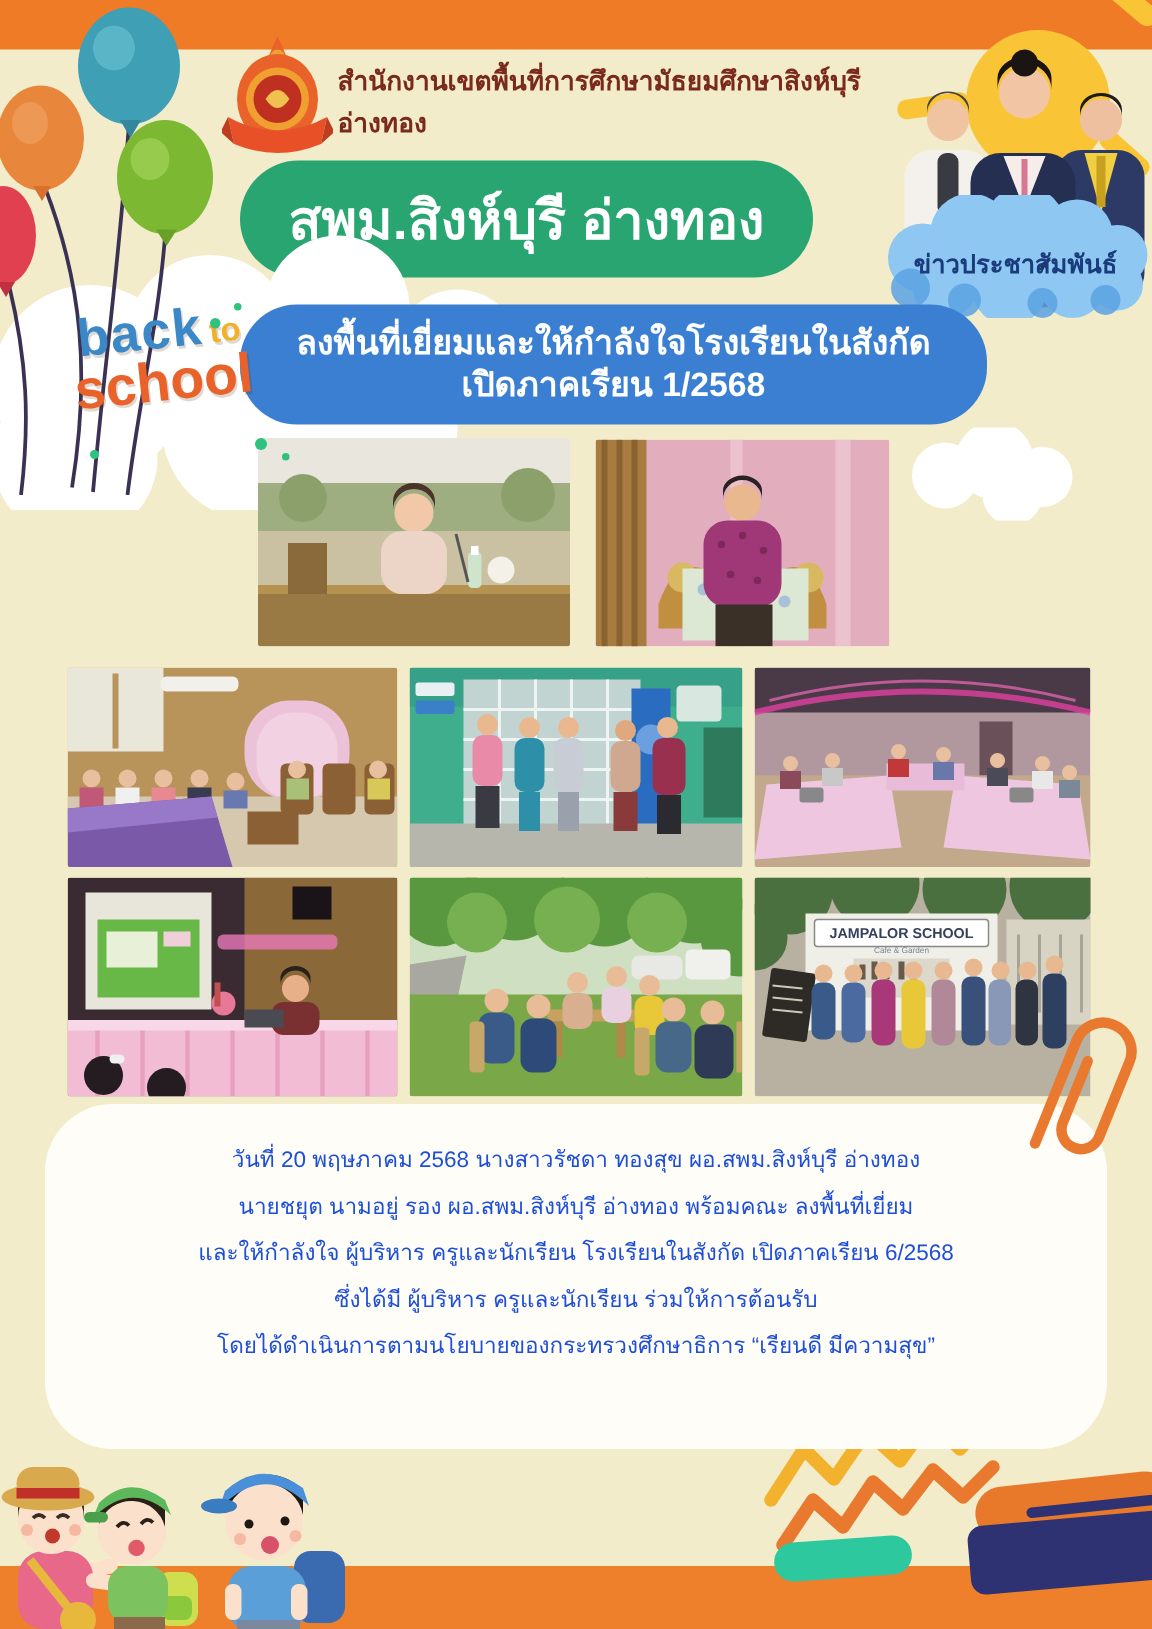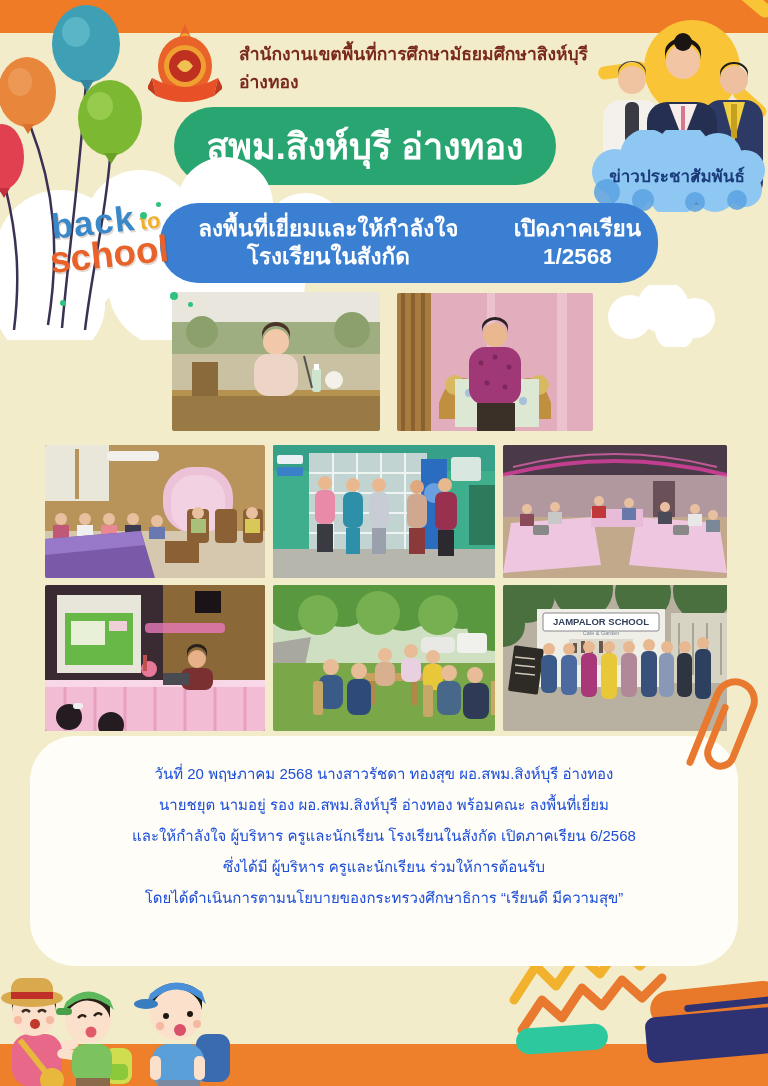--- a/index.html
+++ b/index.html
@@ -4,31 +4,31 @@
 <style>
   html,body{margin:0;padding:0;background:#888;}
   #page{position:relative;width:768px;height:1086px;margin:0 auto;background:#f3ecca;overflow:hidden;
         font-family:"Liberation Sans","DejaVu Sans",sans-serif;}
   .abs{position:absolute;}
 
   
   #top-band{left:0;top:0;width:768px;height:33px;background:#f07b26;}
 
   
-  #agency-thai{left:239px;top:40px;width:360px;font-size:17.5px;font-weight:bold;color:#7a2a1c;}
+  #agency-thai{left:225px;top:40px;width:360px;font-size:17.5px;font-weight:bold;color:#7a2a1c;}
   #agency-eng{left:228px;top:72px;width:360px;font-size:10px;font-weight:bold;color:#7a2a1c;letter-spacing:.2px;}
 
   
-  #org-pill{left:174px;top:107px;width:382px;height:78px;background:#28a571;border-radius:40px;
+  #org-pill{left:160px;top:107px;width:382px;height:78px;background:#28a571;border-radius:40px;
             display:flex;align-items:center;justify-content:center;}
   #org-pill span{color:#fff;font-size:36px;font-weight:bold;}
 
   
   #headline{left:160px;top:203px;width:498px;height:80px;background:#3a7fd2;border-radius:38px;
-            display:flex;align-items:center;justify-content:center;z-index:6;}
+            display:flex;flex-direction:column;align-items:center;justify-content:center;z-index:6;}
   #headline div{color:#fff;font-weight:bold;font-size:22.5px;line-height:28px;text-align:center;}
 
   
   #bts{left:20px;top:204px;width:175px;z-index:7;transform:rotate(-6deg);text-align:center;
        font-weight:900;line-height:.95;text-shadow:1px 2px 0 rgba(90,40,0,.18);}
   #bts .w1{font-size:35px;letter-spacing:1px;}
   #bts .w2{font-size:22px;color:#f0b028;}
   #bts .w3{font-size:37px;display:block;}
   .dotg{background:#2ec27e;border-radius:50%;z-index:7;}
 

